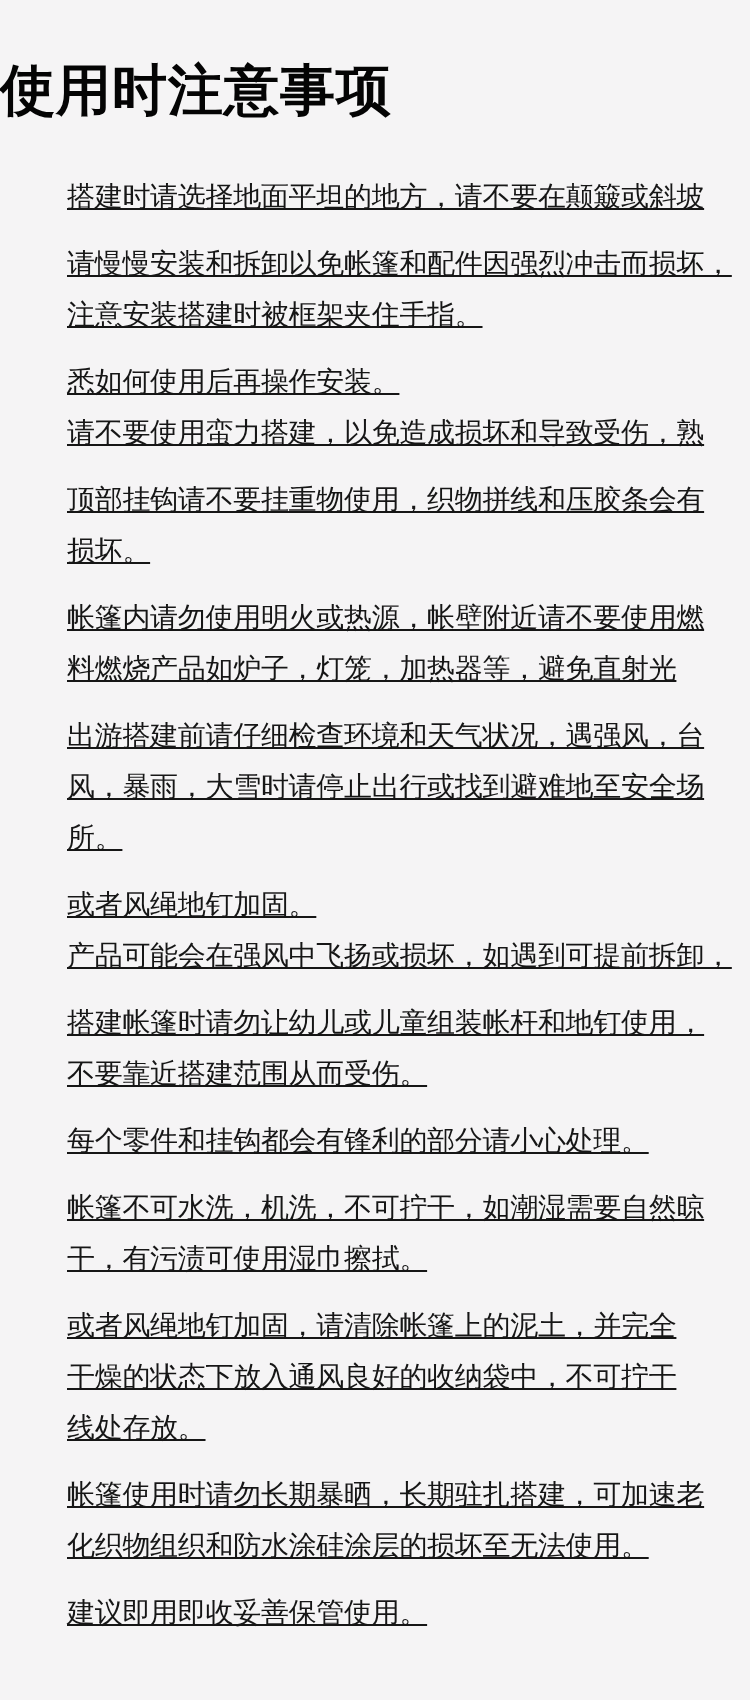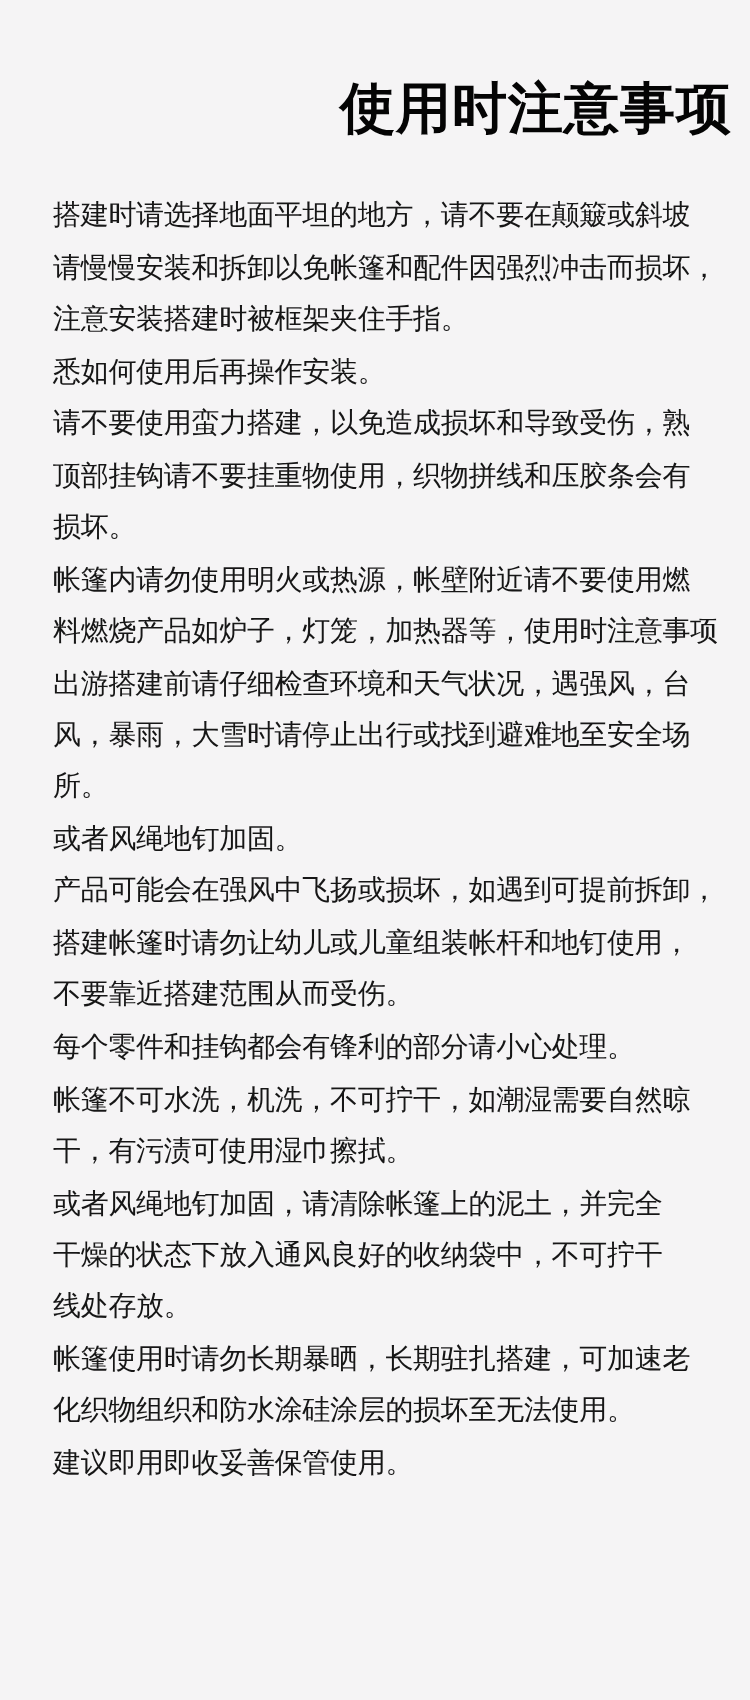--- a/index.html
+++ b/index.html
@@ -13,41 +13,42 @@
     background: #f5f4f5;
     font-family: "Liberation Sans", sans-serif;
   }
   .page {
     width: 750px;
     height: 1700px;
     box-sizing: border-box;
     padding-top: 55px;
   }
   .title {
-    margin: 18px;
+    margin: 0;
     padding: 0;
-    text-align: right;
+    text-align: left;
     font-size: 55px;
     line-height: 70px;
     font-weight: 700;
     color: #040404;
     letter-spacing: 1px;
     white-space: nowrap;
   }
   .content {
     margin-top: 46px;
     padding: 0 40px 0 51px;
     color: #161616;
     font-size: 28px;
     letter-spacing: -0.3px;
     font-weight: 400;
   }
   .para {
-    margin: 2px;
+    margin: 16px;
     padding: 0;
+    text-decoration: underline;
   }
   .line {
     display: block;
     height: 51px;
     line-height: 51px;
     white-space: nowrap;
   }
 </style>
 </head>
 <body>
@@ -65,21 +66,21 @@
       <p class="para">
         <span class="line">悉如何使用后再操作安装。</span>
         <span class="line">请不要使用蛮力搭建，以免造成损坏和导致受伤，熟</span>
       </p>
       <p class="para">
         <span class="line">顶部挂钩请不要挂重物使用，织物拼线和压胶条会有</span>
         <span class="line">损坏。</span>
       </p>
       <p class="para">
         <span class="line">帐篷内请勿使用明火或热源，帐壁附近请不要使用燃</span>
-        <span class="line">料燃烧产品如炉子，灯笼，加热器等，使用时注意事项</span>
+        <span class="line">料燃烧产品如炉子，灯笼，加热器等，避免直射光</span>
       </p>
       <p class="para">
         <span class="line">出游搭建前请仔细检查环境和天气状况，遇强风，台</span>
         <span class="line">风，暴雨，大雪时请停止出行或找到避难地至安全场</span>
         <span class="line">所。</span>
       </p>
       <p class="para">
         <span class="line">或者风绳地钉加固。</span>
         <span class="line">产品可能会在强风中飞扬或损坏，如遇到可提前拆卸，</span>
       </p>

